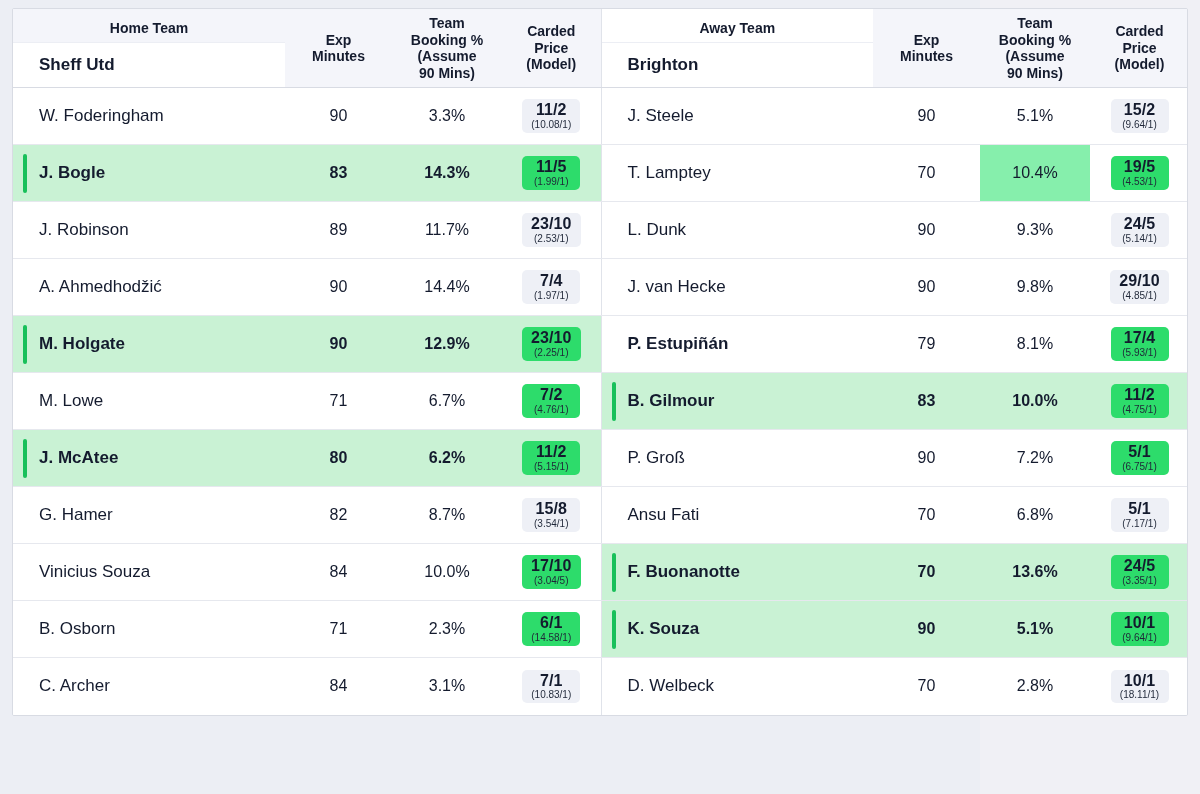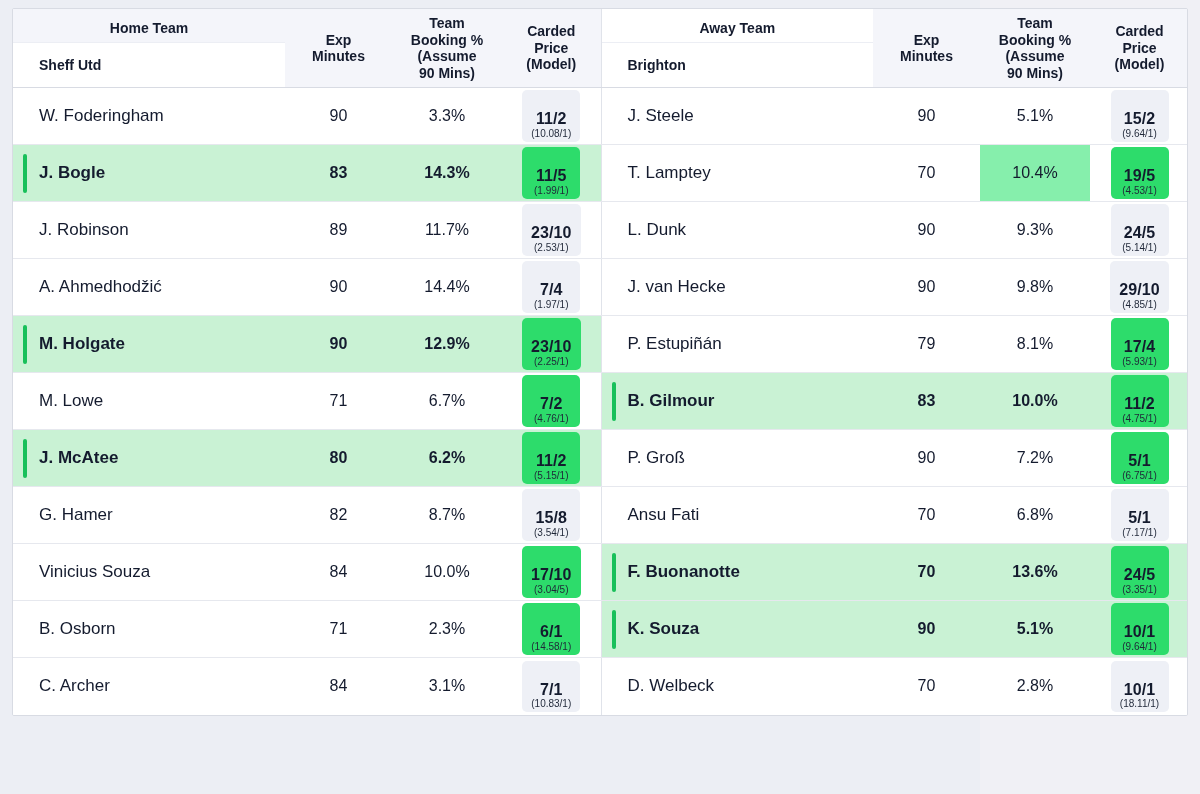--- a/index.html
+++ b/index.html
@@ -47,21 +47,21 @@
     font-size: 14px;
     padding-top: 8px;
     padding-bottom: 2px;
     border-bottom: none;
     height: 32px;
   }
   thead tr.team-row th.team-name-cell {
     background: #ffffff;
     text-align: left;
     padding-left: 26px;
-    font-size: 14px;
+    font-size: 17px;
     font-weight: bold;
     color: #141b2e;
     height: 44px;
     border-bottom: 1px solid #d8dbe3;
     border-top: 1px solid #eceef4;
   }
 
   tbody td {
     border-bottom: 1px solid #e6e8ee;
     font-size: 16px;
@@ -85,21 +85,21 @@
     position: absolute;
     left: 10px; top: 9px;
     width: 4px; height: 39px;
     background: #18c05a;
     border-radius: 3px;
   }
   .pricebox {
     display: inline-block;
     background: #eef0f6;
     border-radius: 5px;
-    padding: 21px 9px 2px 9px;
+    padding: 3px 9px 2px 9px;
     min-width: 58px;
     line-height: 1.05;
   }
   tr.hl .pricebox { background: #2ddc6b; }
   .price-main {
     display: block;
     font-size: 16px;
     font-weight: bold;
     color: #141b2e;
     letter-spacing: 0.1px;
@@ -224,21 +224,21 @@
             <td class="player divider-col">J. van Hecke</td>
             <td class="min">90</td>
             <td class="pct">9.8%</td>
             <td class="price"><span class="pricebox"><span class="price-main">29/10</span><span class="price-sub">(4.85/1)</span></span></td>
           </tr>
           <tr class="hl">
             <td class="player hl-cell">M. Holgate</td>
             <td class="min">90</td>
             <td class="pct">12.9%</td>
             <td class="price"><span class="pricebox" style="background: rgb(45, 220, 107);"><span class="price-main">23/10</span><span class="price-sub">(2.25/1)</span></span></td>
-            <td class="player divider-col no-bar" style="background: rgb(255, 255, 255); font-weight: normal;">P. Estupiñán</td>
+            <td class="player divider-col no-bar" style="background: rgb(255, 255, 255); font-weight: bold;">P. Estupiñán</td>
             <td class="min" style="background: rgb(255, 255, 255); font-weight: normal;">79</td>
             <td class="pct" style="background: rgb(255, 255, 255); font-weight: normal;">8.1%</td>
             <td class="price" style="background: rgb(255, 255, 255); font-weight: normal;"><span class="pricebox"><span class="price-main">17/4</span><span class="price-sub">(5.93/1)</span></span></td>
           </tr>
           <tr class="hl">
             <td class="player no-bar" style="background: rgb(255, 255, 255); font-weight: normal;">M. Lowe</td>
             <td class="min" style="background: rgb(255, 255, 255); font-weight: normal;">71</td>
             <td class="pct" style="background: rgb(255, 255, 255); font-weight: normal;">6.7%</td>
             <td class="price" style="background: rgb(255, 255, 255); font-weight: normal;"><span class="pricebox"><span class="price-main">7/2</span><span class="price-sub">(4.76/1)</span></span></td>
             <td class="player divider-col hl-cell">B. Gilmour</td>

